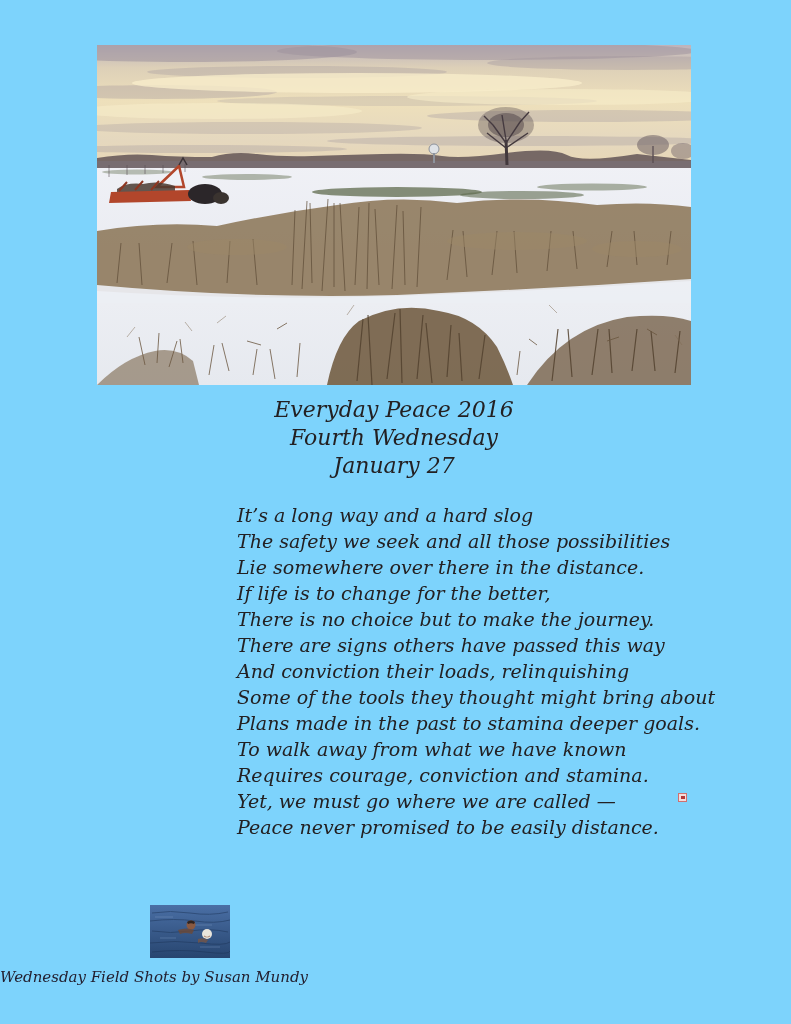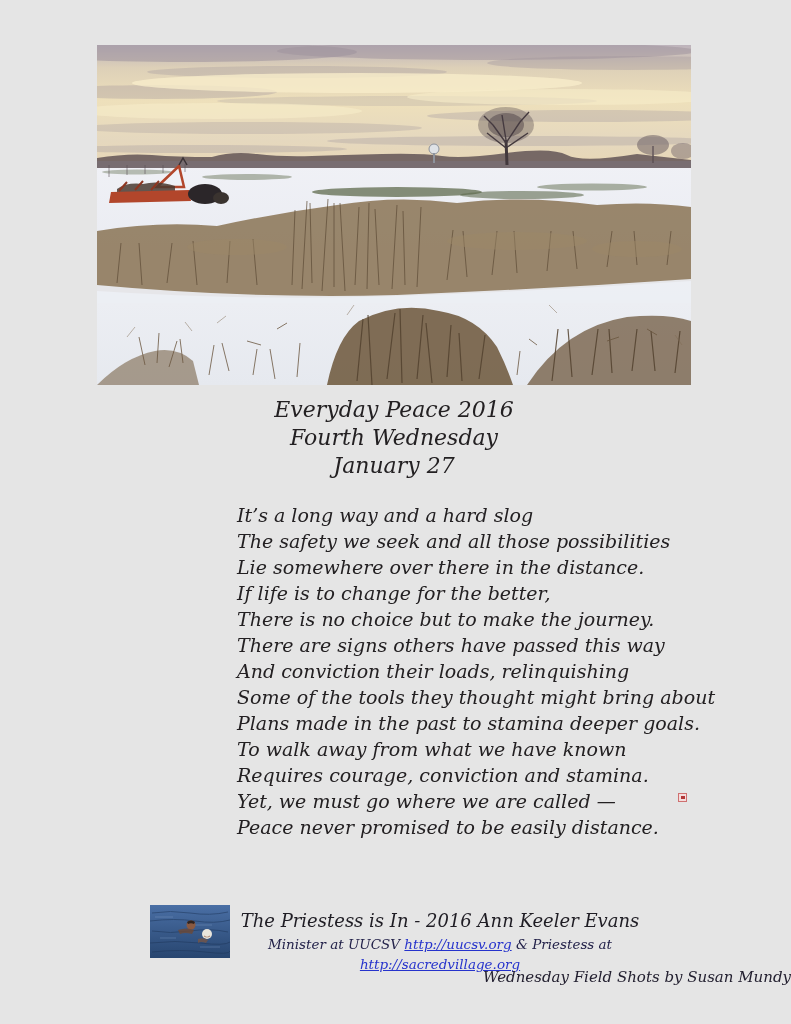--- a/index.html
+++ b/index.html
@@ -1,17 +1,17 @@
 <!DOCTYPE html>
 <html><head>
 <meta charset="utf-8">
 <style>
   html,body{margin:0;padding:0;background:#ffffff;}
   .page{
-    position:relative;width:791px;height:1024px;background:#e5e5e5;overflow:hidden;
+    position:relative;width:791px;height:1024px;background:#7dd3fc;overflow:hidden;
     font-family:"DejaVu Serif", serif;color:#232022;
   }
   .hero{
     position:absolute;left:97px;top:45px;width:594px;height:340px;margin:0;overflow:hidden;
   }
   .hero svg{display:block;}
   .title-block{
     position:absolute;left:97px;top:396px;width:594px;
     text-align:center;font-style:italic;font-size:22px;line-height:28px;color:#232022;
   }
@@ -29,21 +29,21 @@
   .footer-photo{
     position:absolute;left:150px;top:905px;width:80px;height:53px;display:block;overflow:hidden;
   }
   .footer-text{
     position:absolute;left:225px;top:908px;width:430px;text-align:center;font-style:italic;
   }
   .byline{font-size:18px;line-height:26px;color:#1f1d24;}
   .links-line{font-size:13.5px;line-height:20px;color:#23224a;}
   .links-line a{color:#2633cc;text-decoration:underline;}
   .credit{
-    position:absolute;left:0;top:966px;width:791px;text-align:right;
+    position:absolute;left:0;top:966px;width:791px;text-align:left;
     font-style:italic;font-size:15px;line-height:22px;color:#232030;
   }
 </style>
 </head>
 <body>
 
 <div class="page">
 
   <figure class="hero" aria-label="winter-field-snow-sunset-photo">
     <svg viewBox="0 0 594 340" width="594" height="340" preserveAspectRatio="none">
@@ -204,22 +204,16 @@
       </g>
       <circle cx="41" cy="20" r="4.5" fill="#8a5a42"></circle>
       <path d="M37,17 a5,4 0 0 1 8,0 l-1,2 a6,5 0 0 0 -6,0 Z" fill="#2e2320"></path>
       <path d="M28,25 q9,-3 16,0 l-2,4 q-7,-2 -12,0 Z" fill="#6d4836" opacity="0.8"></path>
       <circle cx="57" cy="29" r="5" fill="#e9e5dc"></circle>
       <path d="M54,31 a4,3 0 0 0 6,0" stroke="#b3907c" fill="none" stroke-width="1.2"></path>
       <path d="M48,34 q6,-2 10,1 l-2,3 q-5,-2 -8,0 Z" fill="#7d563f" opacity="0.7"></path>
     </svg>
   </span>
 
-  <div class="footer-text">
-    <div class="byline">The Priestess is In - 2016 Ann Keeler Evans</div>
-    <div class="links-line">
-      <span>Minister at UUCSV </span><a href="#">http://uucsv.org</a><span> &amp; Priestess at </span><a href="#">http://sacredvillage.org</a>
-    </div>
-  </div>
 
   <div class="credit">Wednesday Field Shots by Susan Mundy</div>
 
 </div>
 
 </body></html>

